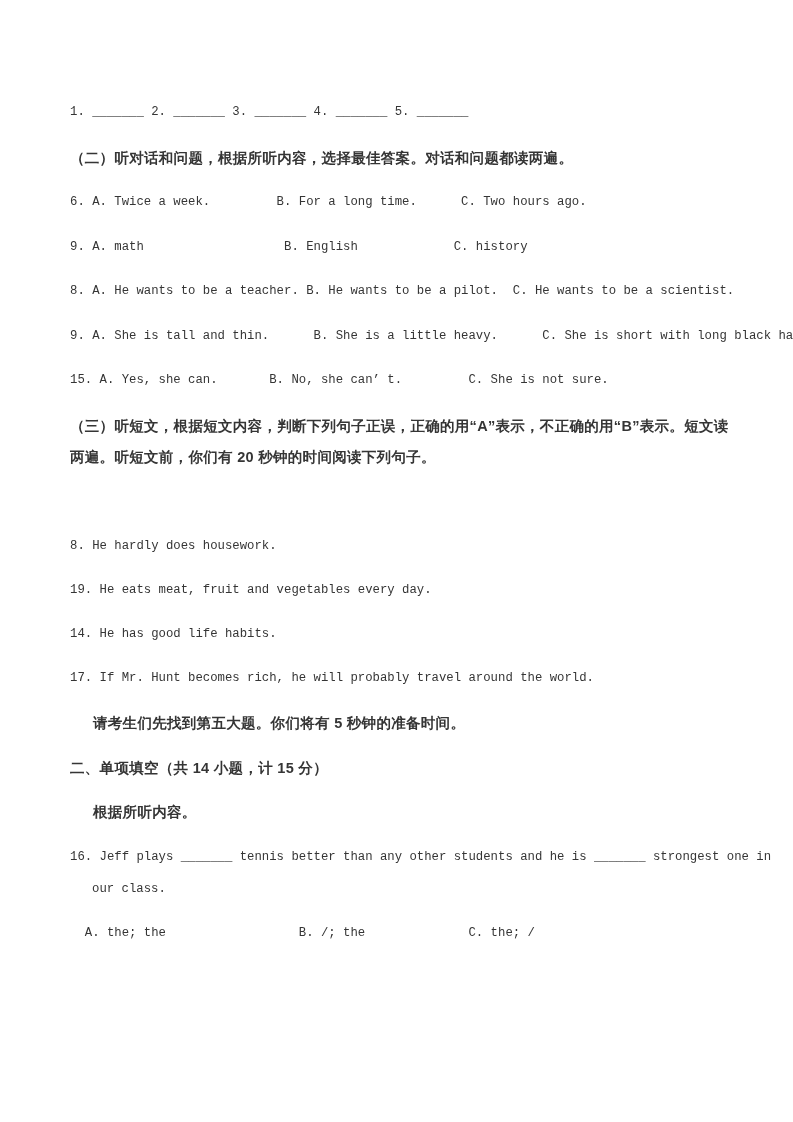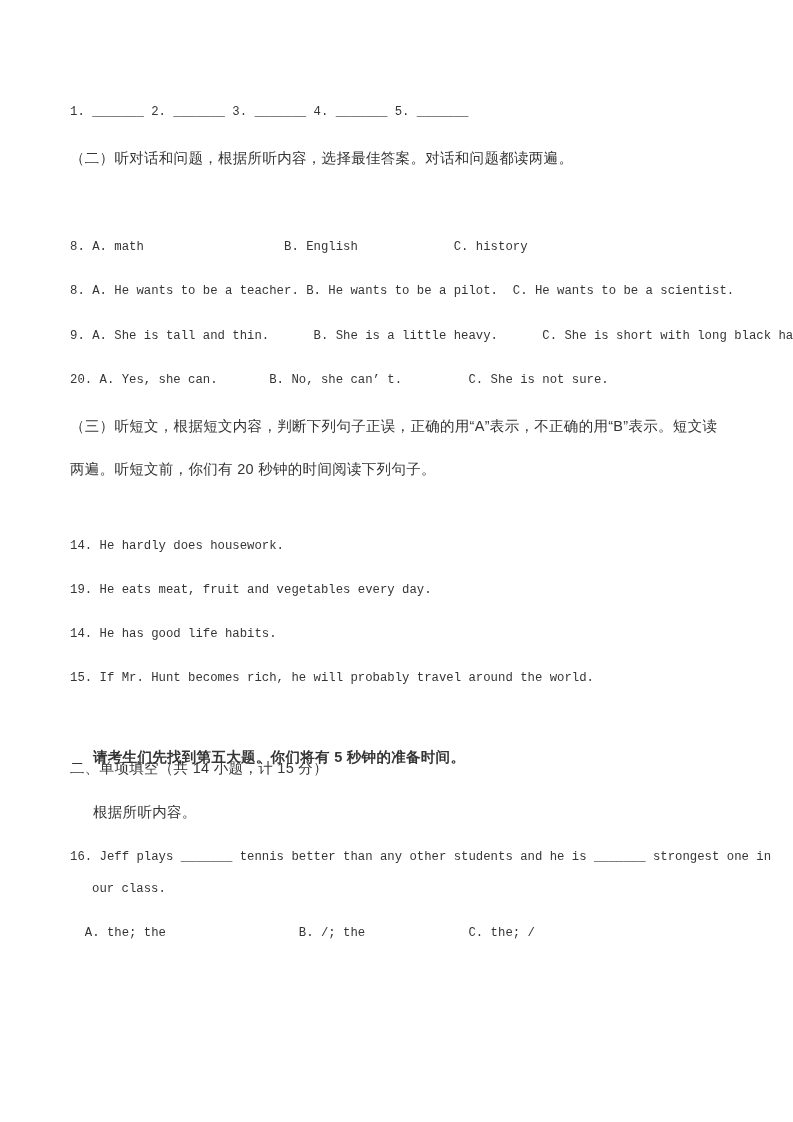--- a/index.html
+++ b/index.html
@@ -23,20 +23,21 @@
   .en {
     font-family: "Liberation Mono", "DejaVu Sans Mono", monospace;
     font-size: 12.3px;
     line-height: 16px;
   }
   .cn {
     font-family: "Liberation Sans", "DejaVu Sans", sans-serif;
     font-size: 14.5px;
     line-height: 19px;
     letter-spacing: 0.3px;
+    font-weight: bold;
   }
   .cn-bold {
     font-weight: bold;
   }
   .indent {
     left: 93px;
   }
   .footer {
     position: absolute;
     top: 1066px;
@@ -52,34 +53,35 @@
 </style>
 </head>
 <body>
 
 <div class="page">
 
   <div class="line en" style="top:104px">1. _______ 2. _______ 3. _______ 4. _______ 5. _______</div>
 
   <div class="line cn" style="top:149px">（二）听对话和问题，根据所听内容，选择最佳答案。对话和问题都读两遍。</div>
 
-  <div class="line en" style="top:239px">8. A. math                   B. English             C. history</div>
+  <div class="line en" style="top:194px">6. A. Twice a week.         B. For a long time.      C. Two hours ago.</div>
+  <div class="line en" style="top:239px">9. A. math                   B. English             C. history</div>
   <div class="line en" style="top:283px">8. A. He wants to be a teacher. B. He wants to be a pilot.  C. He wants to be a scientist.</div>
   <div class="line en" style="top:328px">9. A. She is tall and thin.      B. She is a little heavy.      C. She is short with long black hair.</div>
-  <div class="line en" style="top:372px">20. A. Yes, she can.       B. No, she can’ t.         C. She is not sure.</div>
+  <div class="line en" style="top:372px">15. A. Yes, she can.       B. No, she can’ t.         C. She is not sure.</div>
 
   <div class="line cn" style="top:417px">（三）听短文，根据短文内容，判断下列句子正误，正确的用“A”表示，不正确的用“B”表示。短文读</div>
-  <div class="line cn" style="top:460px">两遍。听短文前，你们有 20 秒钟的时间阅读下列句子。</div>
+  <div class="line cn" style="top:448px">两遍。听短文前，你们有 20 秒钟的时间阅读下列句子。</div>
 
-  <div class="line en" style="top:538px">14. He hardly does housework.</div>
+  <div class="line en" style="top:538px">8. He hardly does housework.</div>
   <div class="line en" style="top:582px">19. He eats meat, fruit and vegetables every day.</div>
   <div class="line en" style="top:626px">14. He has good life habits.</div>
-  <div class="line en" style="top:670px">15. If Mr. Hunt becomes rich, he will probably travel around the world.</div>
+  <div class="line en" style="top:670px">17. If Mr. Hunt becomes rich, he will probably travel around the world.</div>
 
-  <div class="line cn cn-bold indent" style="top:748px">请考生们先找到第五大题。你们将有 5 秒钟的准备时间。</div>
+  <div class="line cn cn-bold indent" style="top:714px">请考生们先找到第五大题。你们将有 5 秒钟的准备时间。</div>
 
   <div class="line cn" style="top:759px">二、单项填空（共 14 小题，计 15 分）</div>
   <div class="line cn indent" style="top:803px">根据所听内容。</div>
 
   <div class="line en" style="top:849px">16. Jeff plays _______ tennis better than any other students and he is _______ strongest one in</div>
   <div class="line en" style="top:881px; left:92px">our class.</div>
   <div class="line en" style="top:925px">  A. the; the                  B. /; the              C. the; /</div>
 
 
   <div class="footer">有渔有礼 https://www.nzxwl.net</div>

